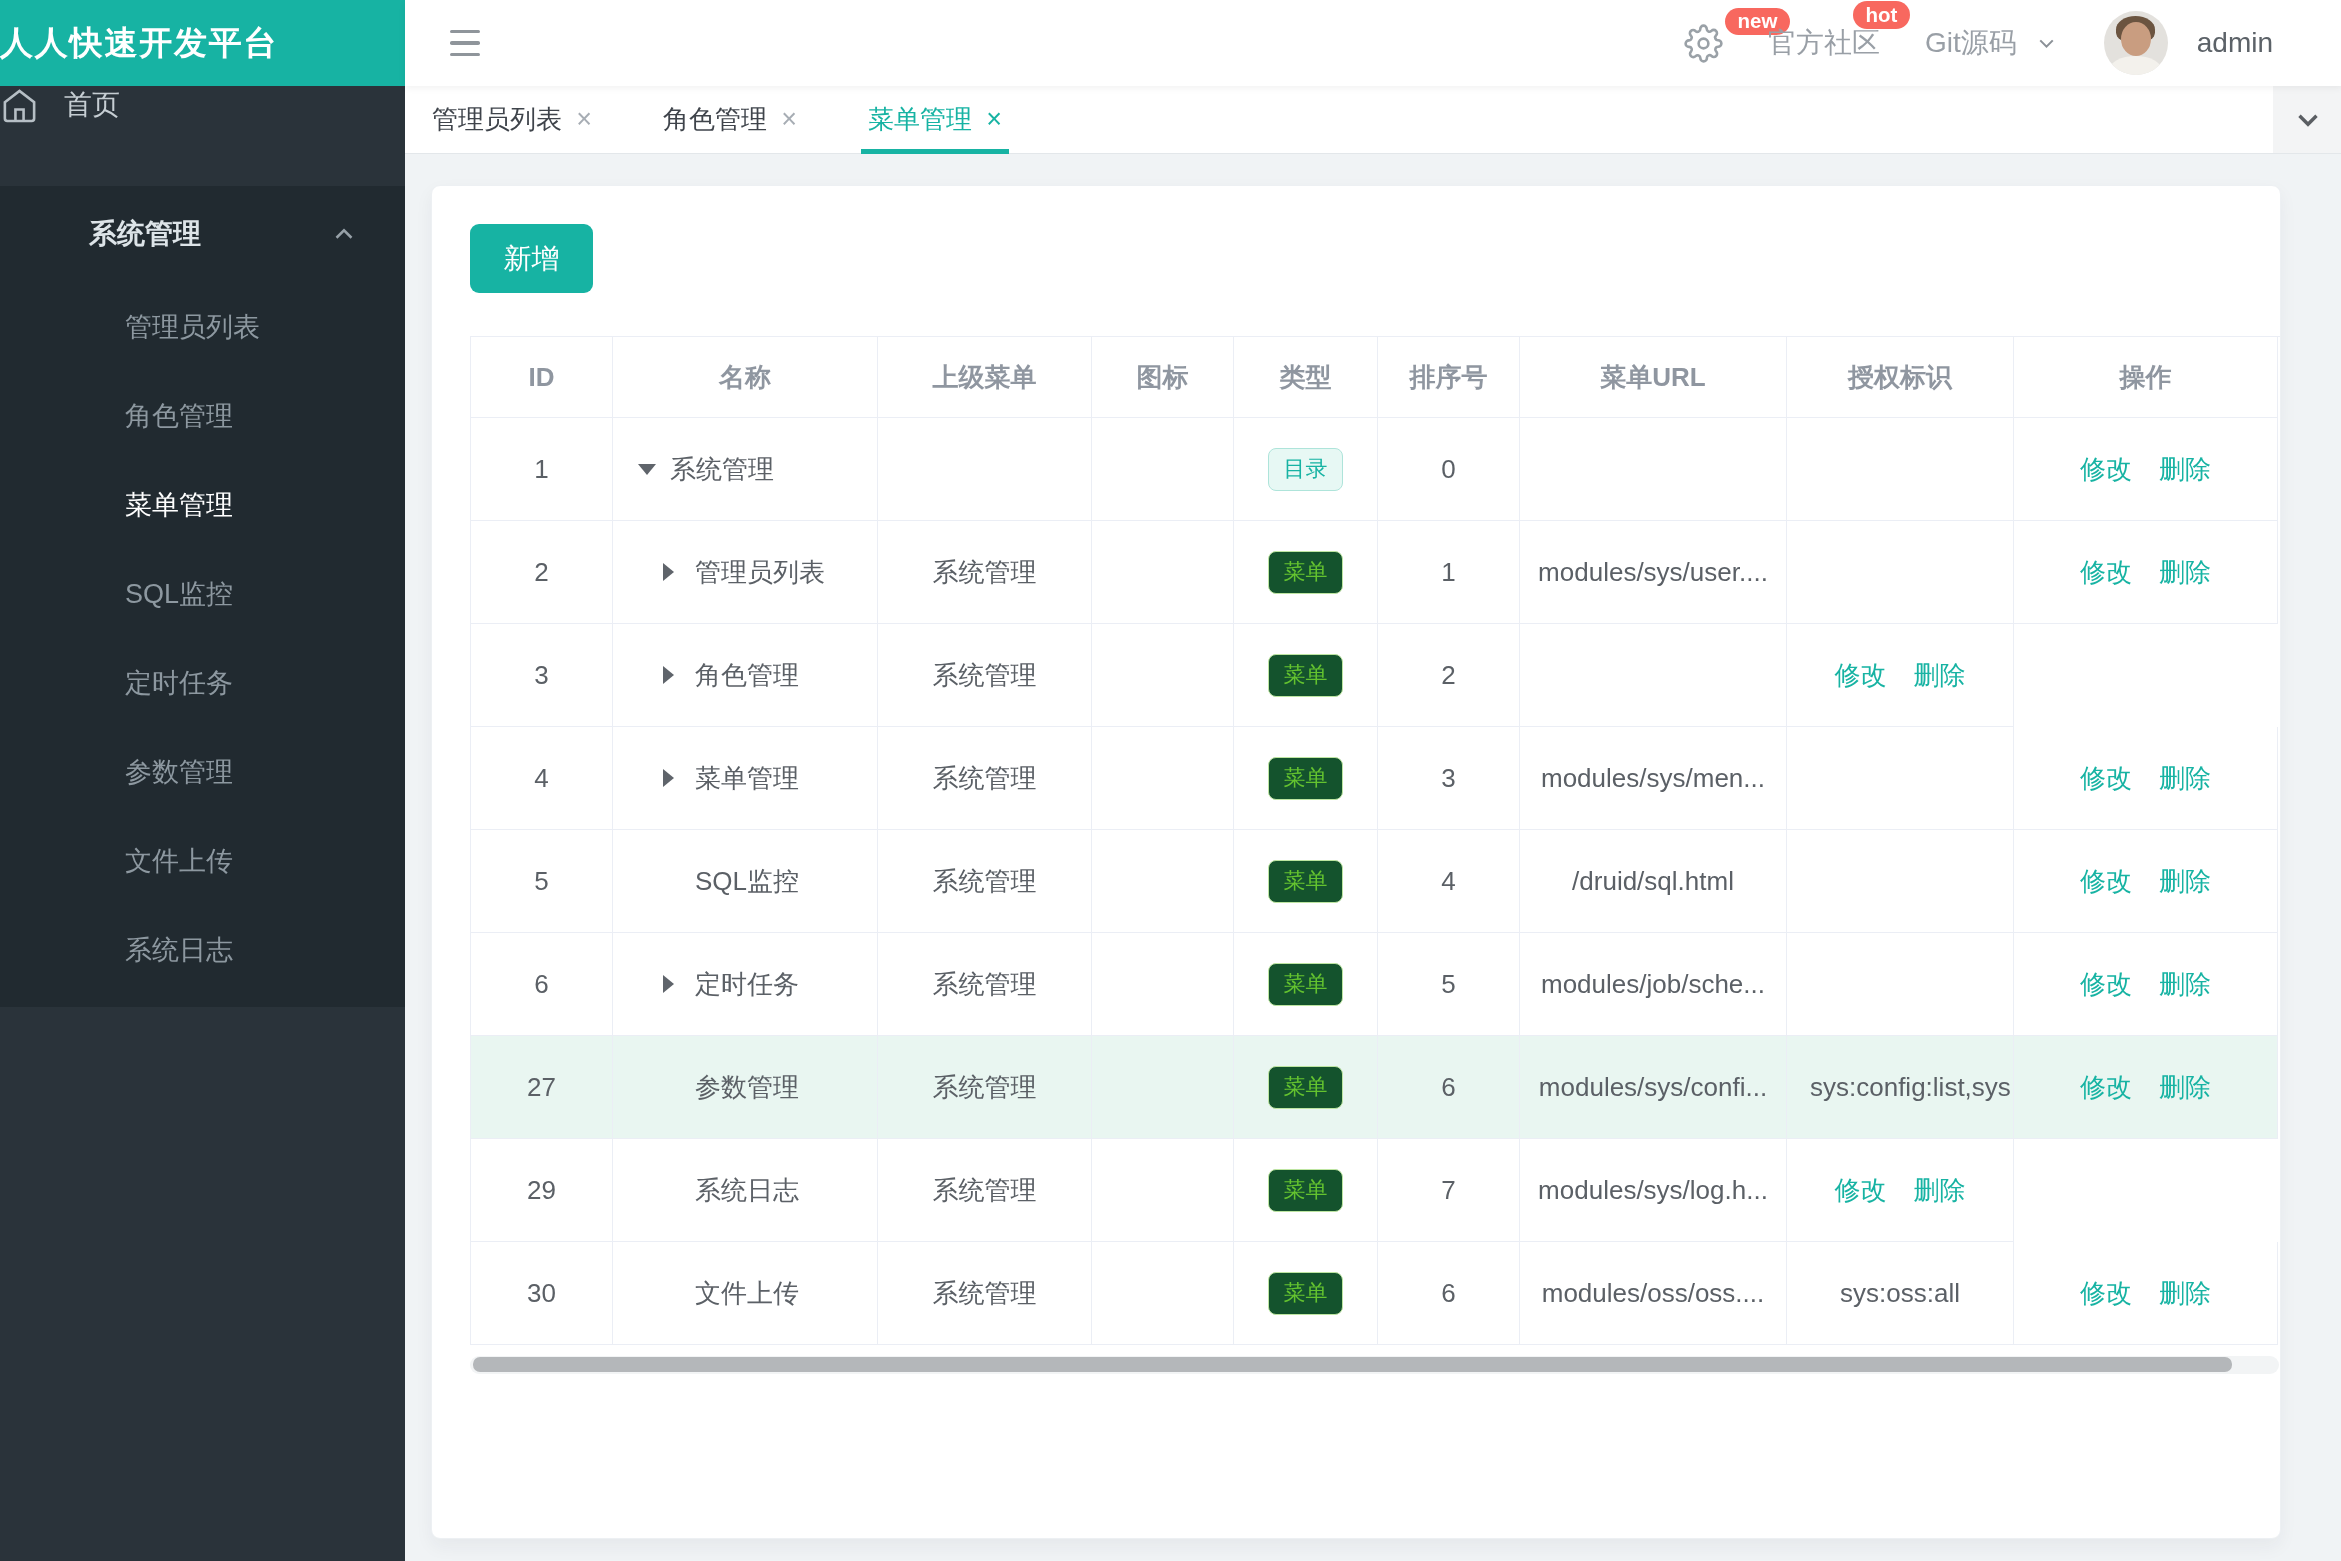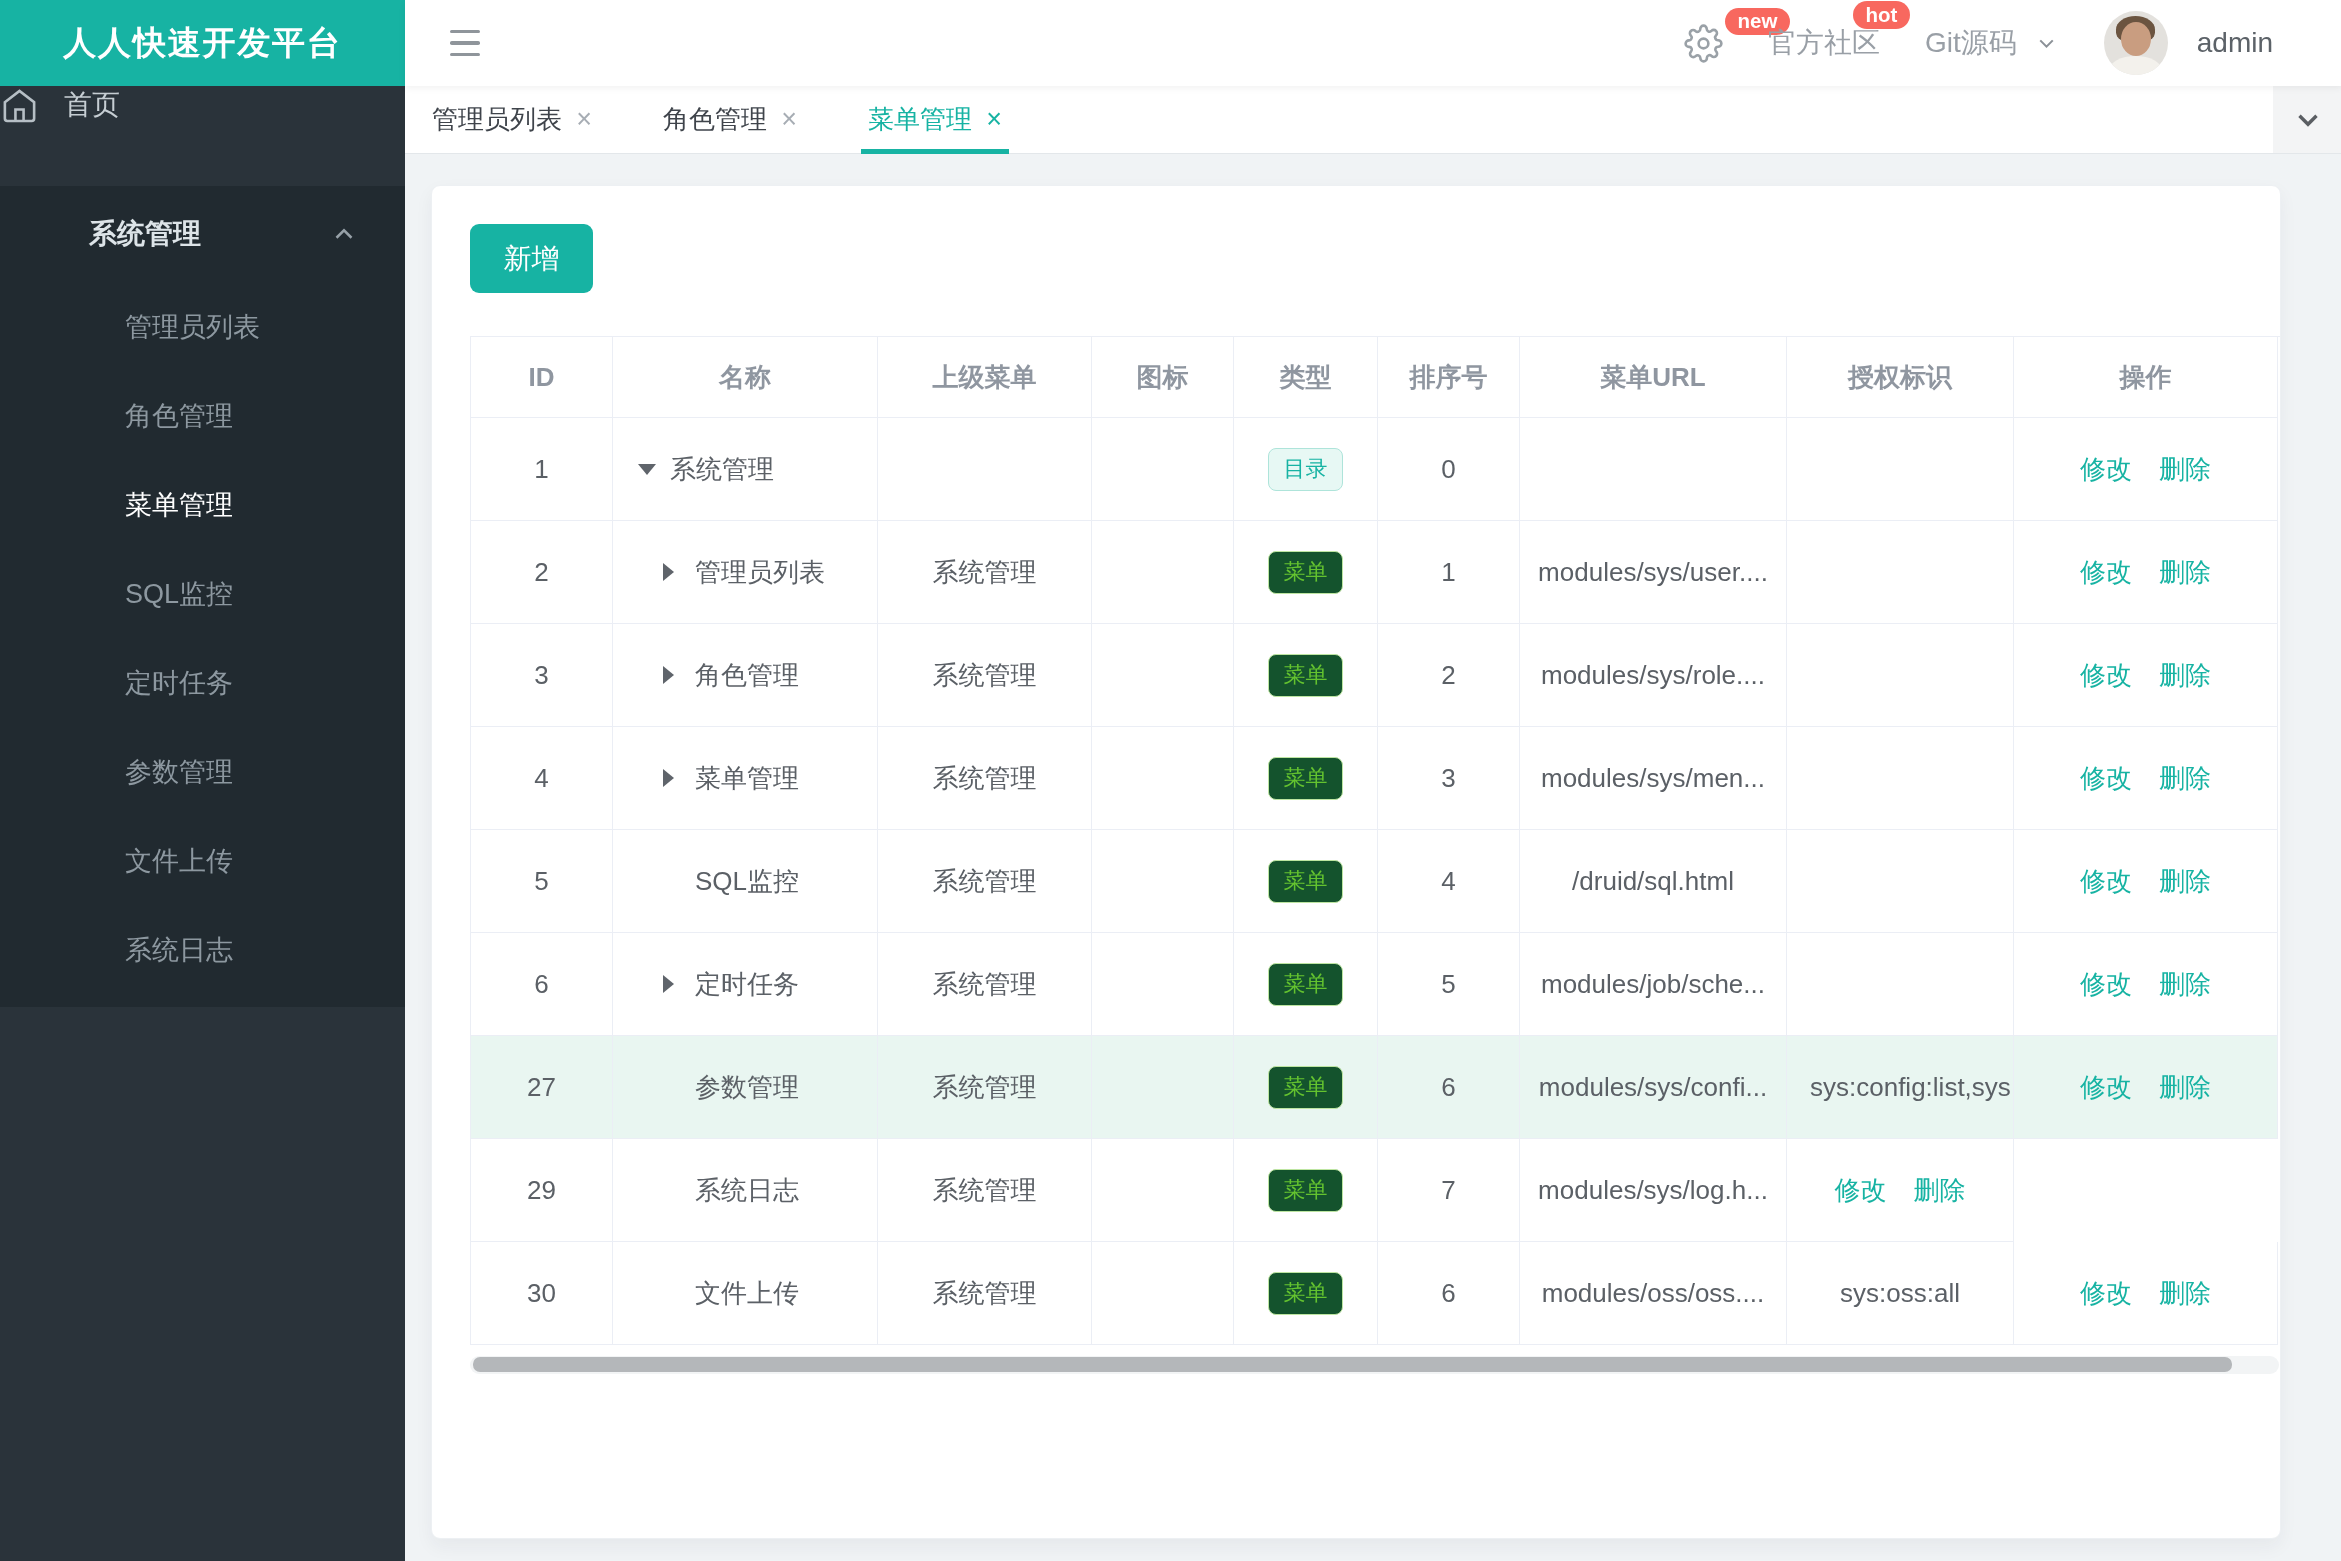--- a/index.html
+++ b/index.html
@@ -7,21 +7,21 @@
     width:2342px;height:1562px;overflow:hidden;
     font-family:"Liberation Sans","DejaVu Sans",sans-serif;
     background:#f0f3f5;
     -webkit-font-smoothing:antialiased;
   }
   .app{display:flex;width:2342px;height:1562px;}
 
   
   .sidebar{width:405px;flex:0 0 405px;background:#2a333a;display:flex;flex-direction:column;}
   .logo{height:86px;background:#17b3a3;color:#fff;font-size:33px;font-weight:bold;
-        display:flex;align-items:center;justify-content:center;letter-spacing:1.8px;}
+        display:flex;align-items:center;letter-spacing:1.8px;}
   .nav-home{height:100px;display:flex;gap:25px;cursor:pointer;}
   .nav-home svg{width:39px;height:39px;stroke:#b6bfc5;fill:none;stroke-width:1.6;}
   .nav-home .lbl{font-size:28px;color:#c6ced3;}
   .nav-section{background:#212a30;padding-bottom:12.5px;}
   .sec-title{height:96px;display:flex;align-items:center;padding:0 46px 0 89px;cursor:pointer;}
   .sec-title .lbl{font-size:28px;font-weight:600;color:#dde4e8;}
   .sec-title svg{margin-left:auto;width:30px;height:30px;stroke:#97a1a8;fill:none;stroke-width:2;}
   .sub-item{height:89px;display:flex;align-items:center;padding-left:125px;font-size:27px;color:#8d98a0;cursor:pointer;}
   .sub-item.active{color:#ffffff;}
 
@@ -254,21 +254,20 @@
                     <span class="tri-right"></span>
                   </span>
                   <span>角色管理</span>
                 </div>
                 <div class="td">系统管理</div>
                 <div class="td"></div>
                 <div class="td">
                   <span class="badge badge-menu">菜单</span>
                 </div>
                 <div class="td">2</div>
-                <div class="td">modules/sys/role....</div>
                 <div class="td"></div>
                 <div class="td ops">
                   <span class="op-link">修改</span>
                   <span class="op-link">删除</span>
                 </div>
               </div>
               <div class="trow">
                 <div class="td">4</div>
                 <div class="td name lv1">
                   <span class="arrow-slot">

